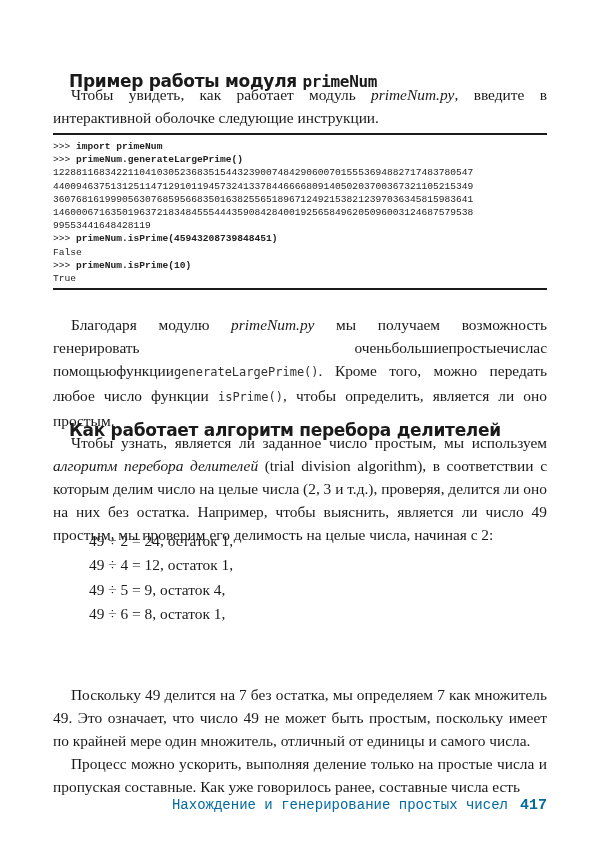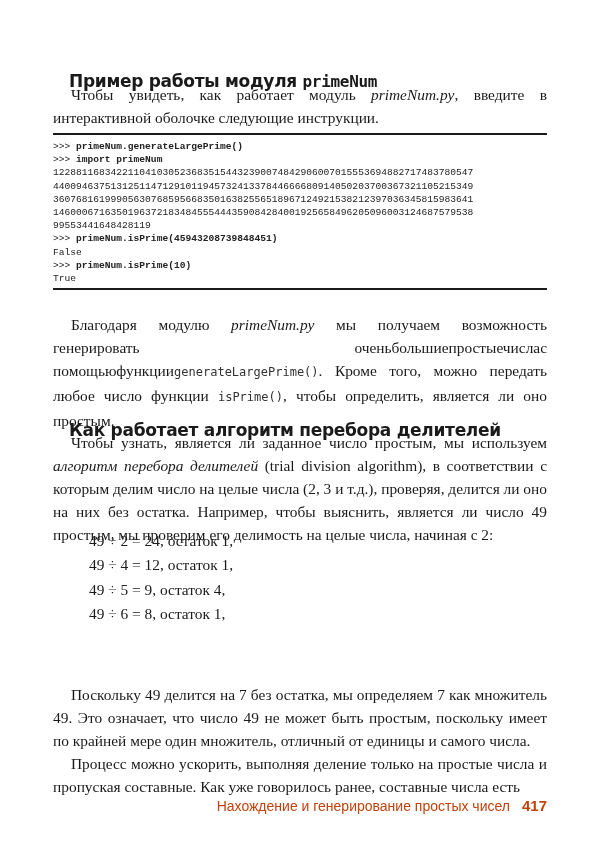--- a/index.html
+++ b/index.html
@@ -27,38 +27,38 @@
   .codeblock .line { white-space: pre; display: block; }
   .codeblock .prompt { font-weight: normal; }
   .codeblock .cmd { font-weight: bold; }
   .example {
     position: absolute; left: 36px;
     font-family: "Liberation Serif", serif; font-size: 15.4px; line-height: 23px;
   }
   .example .row { display: block; height: 24.4px; }
   .footer {
     position: absolute; top: 797px; right: 53px;
-    font-family: Liberation Sans, sans-serif; font-size: 14px; color: #c2410c;
+    font-family: Liberation Mono, monospace; font-size: 14px; color: #0369a1;
     white-space: nowrap;
     padding-left: 24px;
   }
   .footer .pagenum { font-weight: bold; margin-left: 12px; font-size: 15px; }
 </style>
 </head>
 <body>
 
 <div class="page">
 
   <h2 class="h2" style="top:55px;"><span>Пример работы модуля </span><span class="mono">primeNum</span></h2>
 
   <p class="para" style="top:83px;"><span class="indent"></span><span>Чтобы увидеть, как работает модуль </span><i>primeNum.py</i><span>, введите в интерактивной оболочке следующие инструкции.</span></p>
 
   <div class="codeblock" style="top:133px;">
+    <span class="line"><span class="prompt">&gt;&gt;&gt; </span><span class="cmd">import primeNum</span></span>
     <span class="line"><span class="prompt">&gt;&gt;&gt; </span><span class="cmd">primeNum.generateLargePrime()</span></span>
-    <span class="line"><span class="prompt">&gt;&gt;&gt; </span><span class="cmd">import primeNum</span></span>
     <span class="line">1228811683422110410305236835154432390074842906007015553694882717483780547</span>
     <span class="line">4400946375131251147129101194573241337844666680914050203700367321105215349</span>
     <span class="line">3607681619990563076859566835016382556518967124921538212397036345815983641</span>
     <span class="line">1460006716350196372183484555444359084284001925658496205096003124687579538</span>
     <span class="line">99553441648428119</span>
     <span class="line"><span class="prompt">&gt;&gt;&gt; </span><span class="cmd">primeNum.isPrime(45943208739848451)</span></span>
     <span class="line">False</span>
     <span class="line"><span class="prompt">&gt;&gt;&gt; </span><span class="cmd">primeNum.isPrime(10)</span></span>
     <span class="line">True</span>
   </div>

